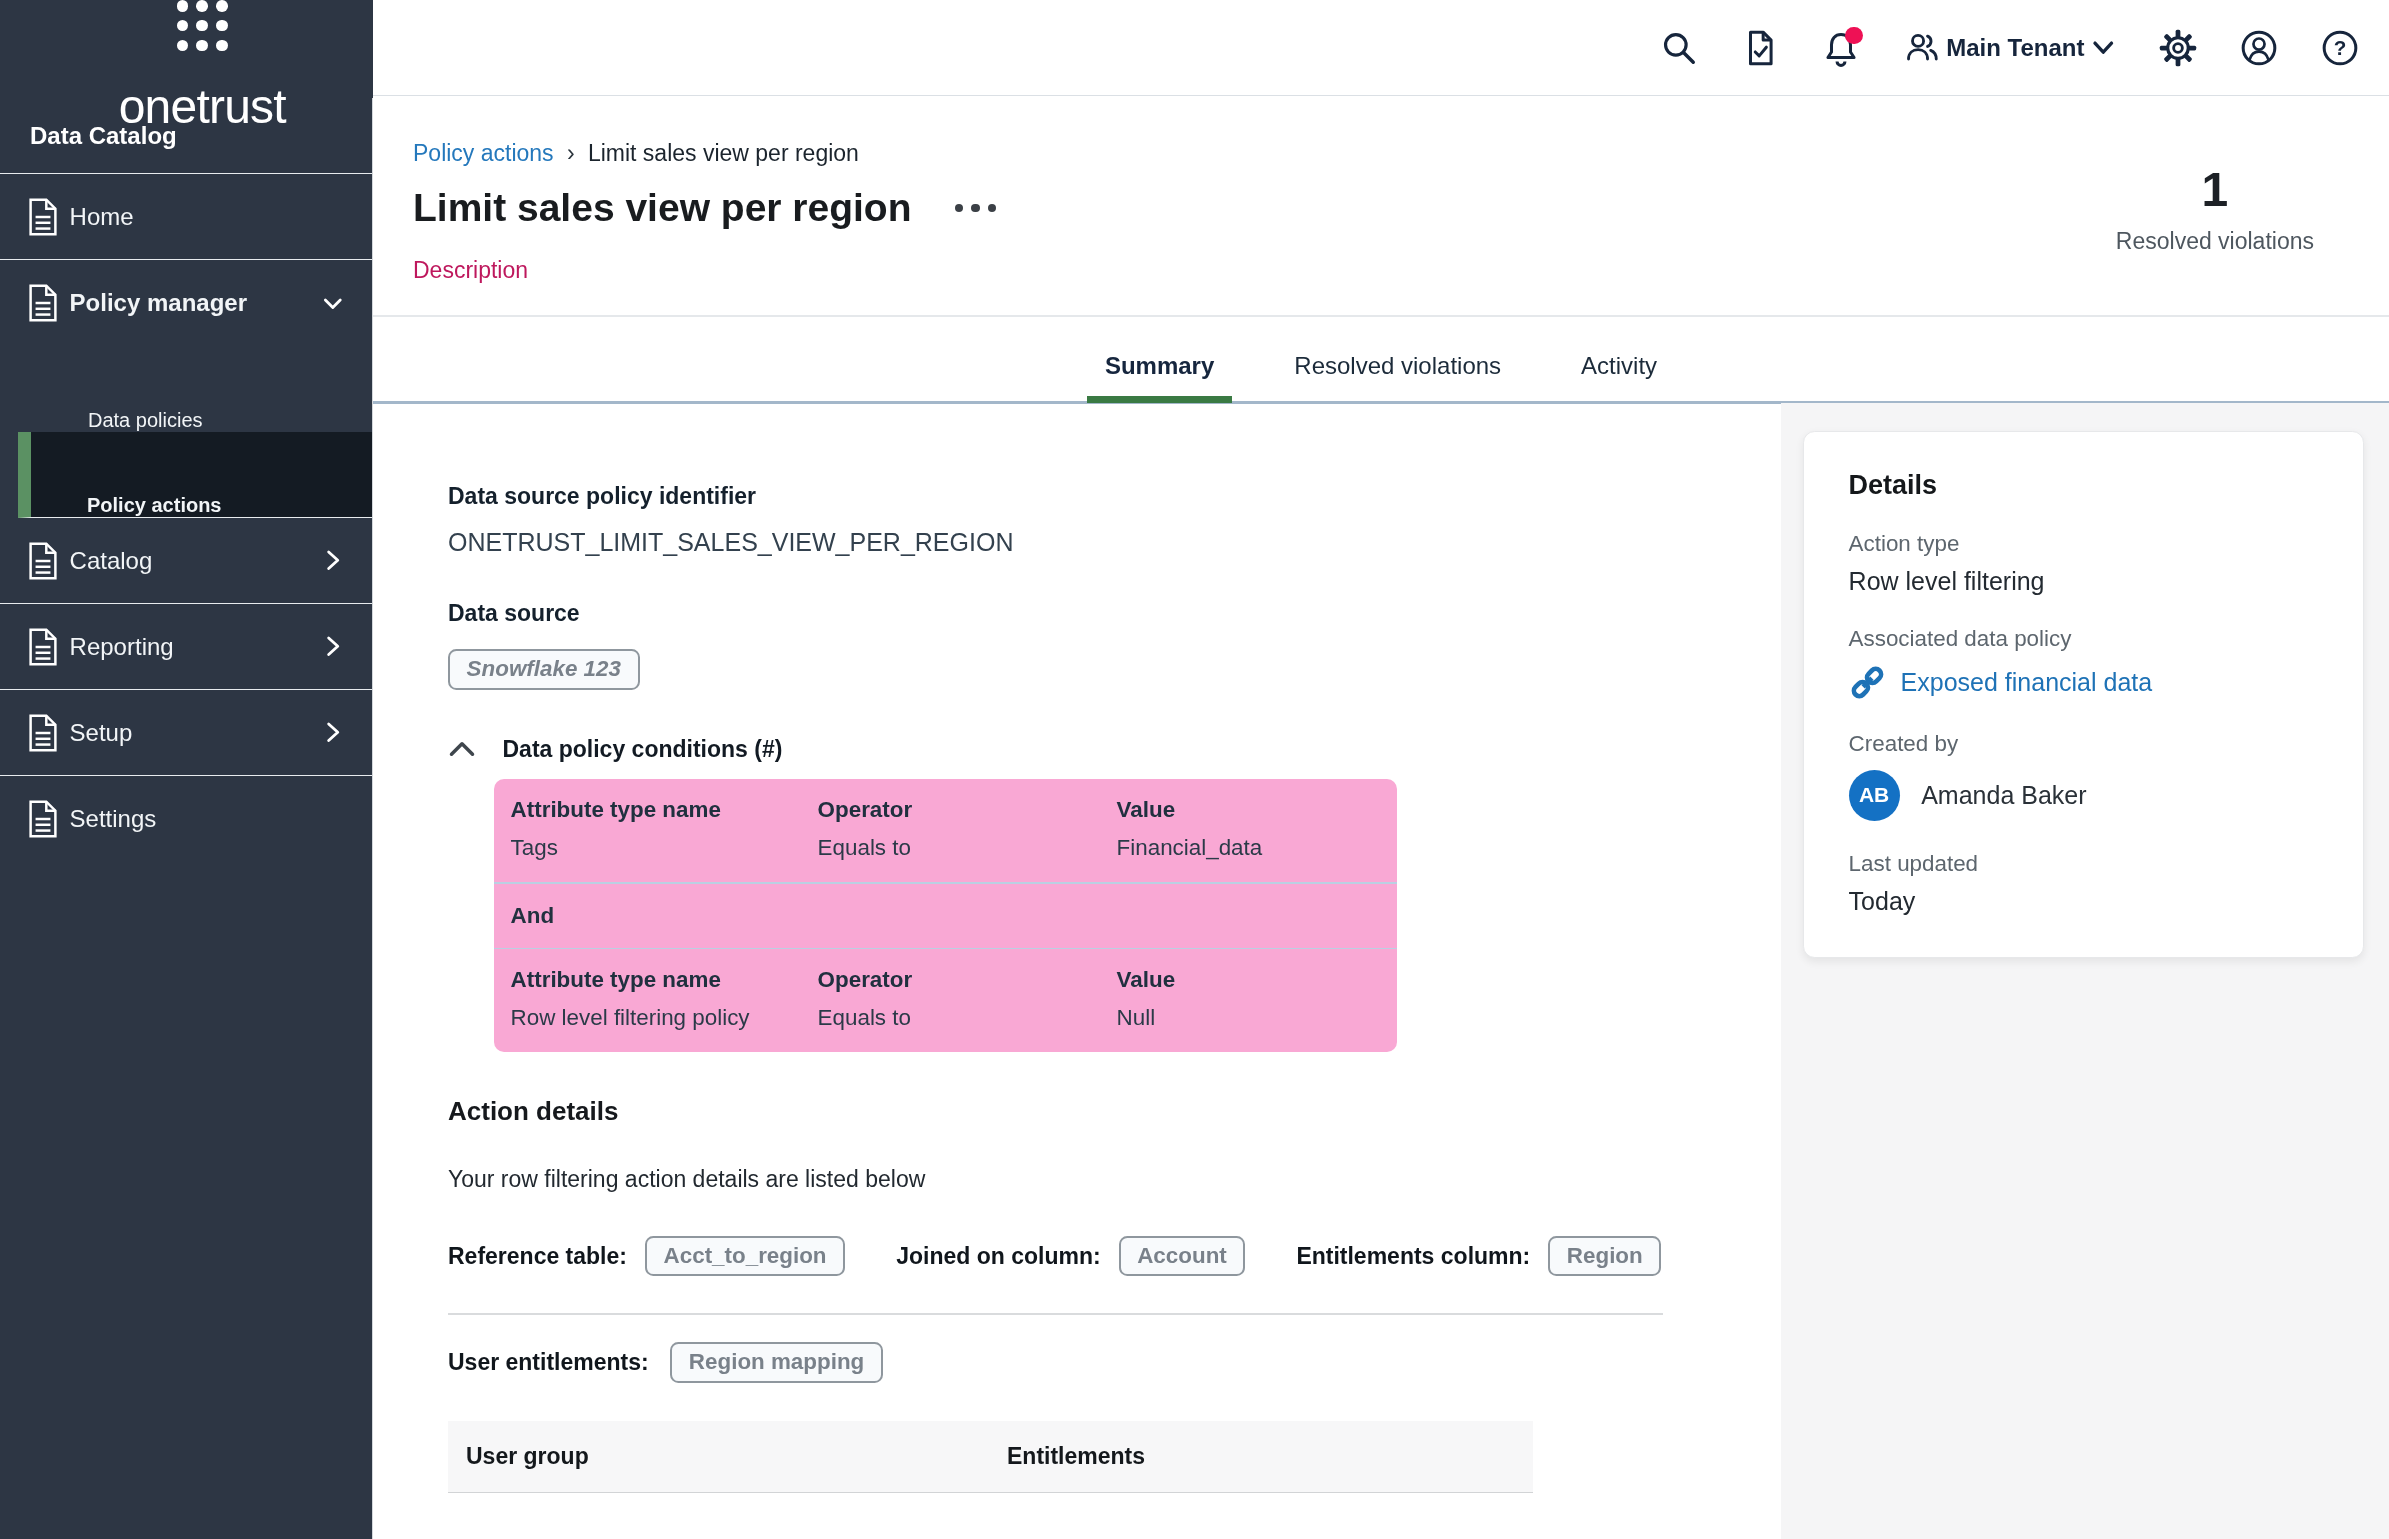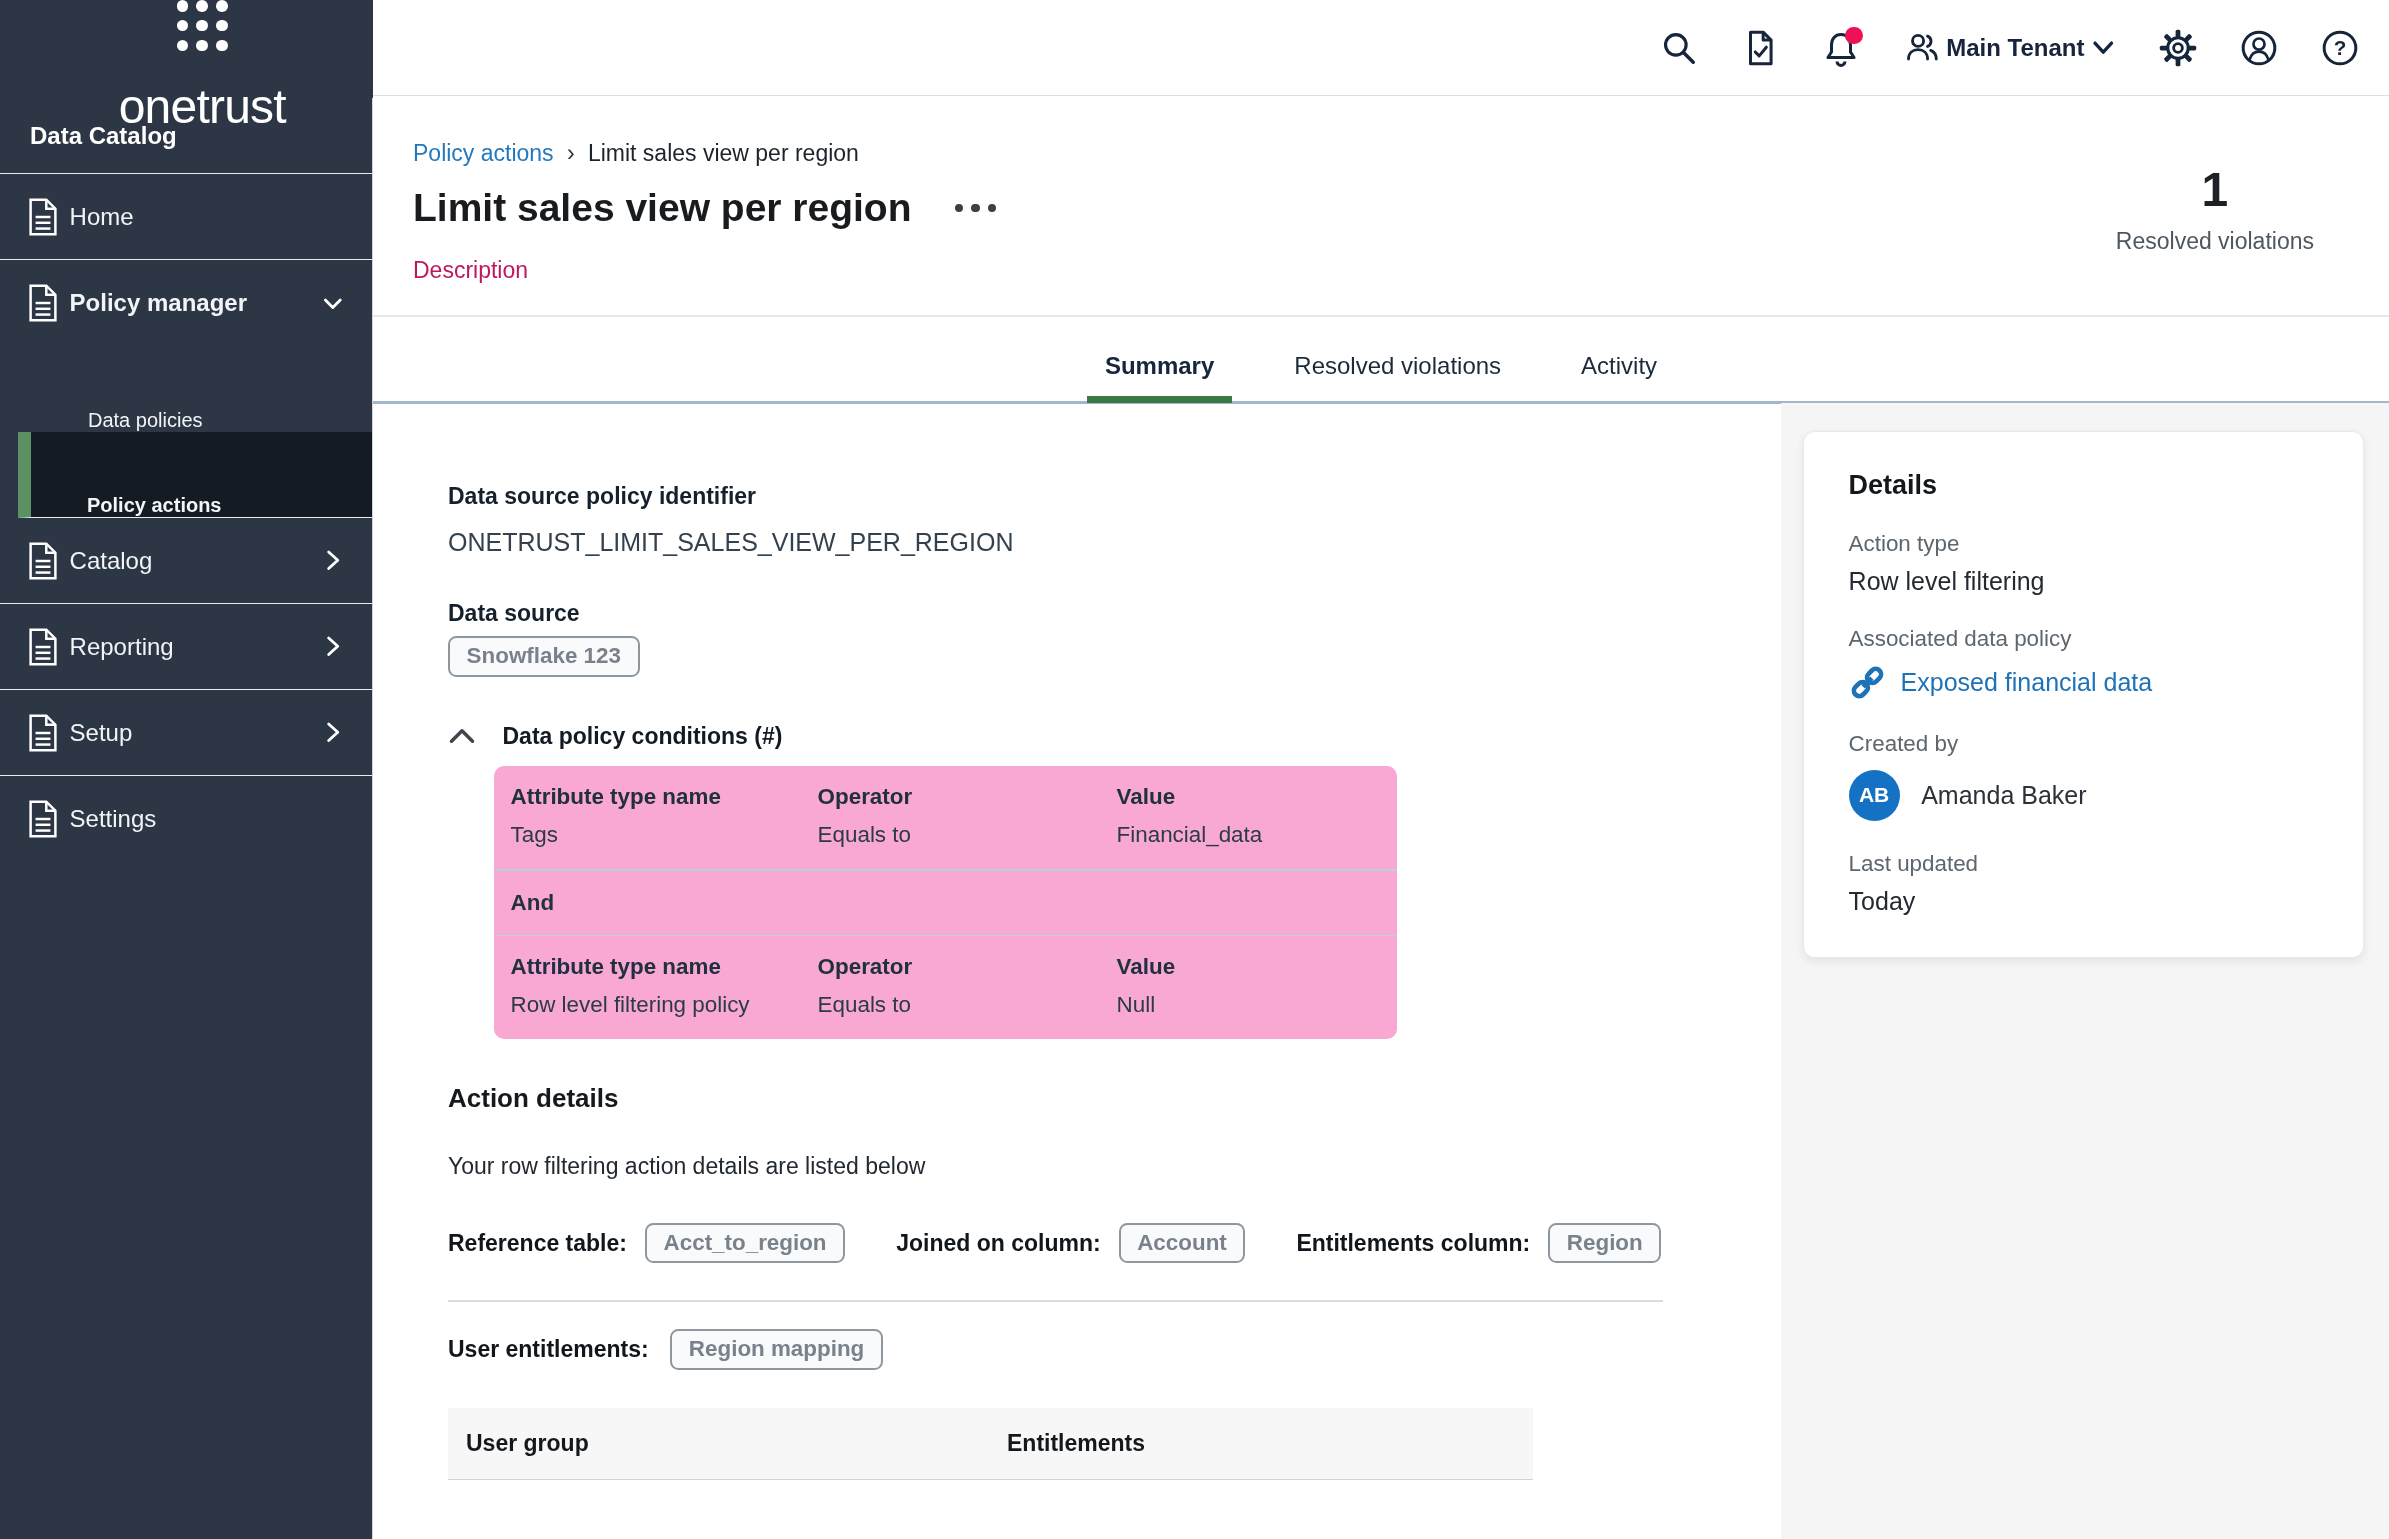--- a/index.html
+++ b/index.html
@@ -82,21 +82,21 @@
   .card-avatar-row { margin-top:13.3px; display:flex; align-items:center; gap:21.6px; }
   .avatar { width:51px; height:51px; border-radius:50%; background:#1471c4; color:#fff;
             font-size:21px; font-weight:700; display:flex; align-items:center; justify-content:center; }
   .card-name { font-size:25px; color:#2a3138; }
 
   
   .content { position:absolute; left:75px; top:304px; width:1311px; }
   .sec-label { margin-top:41px; font-size:23px; font-weight:700; color:#14202c; line-height:28px; }
   .sec-label.first { margin-top:80px; }
   .identifier { margin-top:16.6px; font-size:25px; color:#33414e; line-height:31.5px; }
-  .chip-row { margin-top:9px; }
+  .chip-row { margin-top:22px;font-style:italic; }
   .chip { display:inline-block; padding:3.3px 16.6px; border:2.5px solid #8f979e; border-radius:8.3px;
           background:#f8fafc; color:#79818a; font-weight:700; font-size:22.4px; line-height:30px; white-space:nowrap; }
   .cond-head { margin-top:45px; display:flex; align-items:center; gap:26.5px; }
   .cond-head svg { width:28px; height:18px; cursor:pointer; }
   .cond-title { font-size:23px; font-weight:700; color:#121a23; line-height:28px; }
   .cond-panel { margin:16.6px 0 0 46px; width:903px; background:#f9a8d4; border-radius:10px; overflow:hidden; }
   .cond-row { display:grid; grid-template-columns:307px 299px 1fr; padding:16.6px 16.6px 20px 16.6px; }
   .cond-col .h { font-size:22.4px; font-weight:700; color:#20303f; line-height:28px; margin-bottom:10px; }
   .cond-col .v { font-size:22.4px; color:#2b3a48; line-height:28px; }
   .cond-sep { height:1.7px; background:#bad0e2; }

